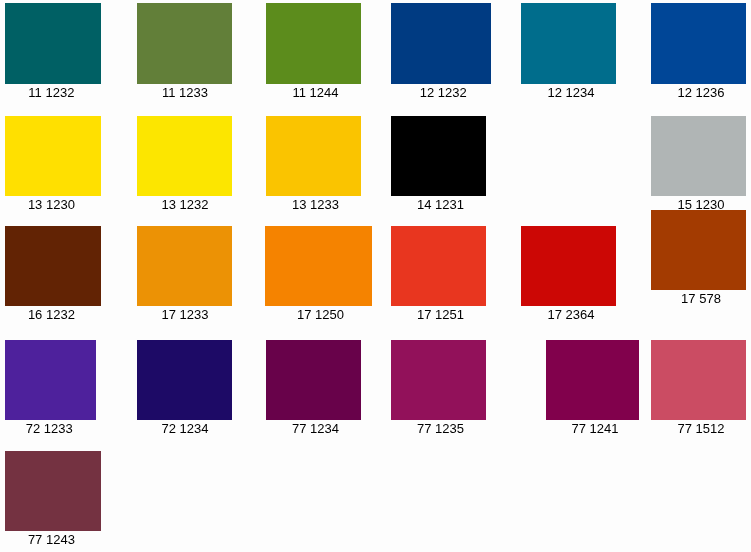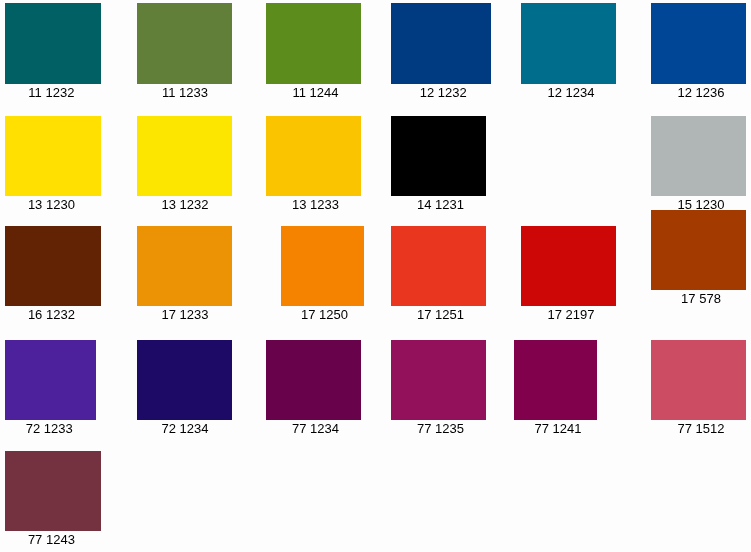--- a/index.html
+++ b/index.html
@@ -94,31 +94,31 @@
     <span class="swatch-label" style="text-indent:5px">15 1230</span>
   </div>
   <div class="swatch-cell" style="left:5.2px; top:226px; width:95.4px">
     <div class="swatch-chip" style="height: 80px; background-color: rgb(98, 35, 4);"></div>
     <span class="swatch-label" style="text-indent:-3px">16 1232</span>
   </div>
   <div class="swatch-cell" style="left:137.2px; top:226px; width:94.6px">
     <div class="swatch-chip" style="height: 80px; background-color: rgb(236, 146, 5);"></div>
     <span class="swatch-label" style="text-indent:1px">17 1233</span>
   </div>
-  <div class="swatch-cell" style="left:281px; top:226px; width:83px">
+  <div class="swatch-cell" style="left:265px; top:226px; width:107px">
     <div class="swatch-chip" style="height: 80px; background-color: rgb(245, 131, 0);"></div>
     <span class="swatch-label" style="text-indent:4px">17 1250</span>
   </div>
   <div class="swatch-cell" style="left:391.2px; top:226px; width:94.6px">
     <div class="swatch-chip" style="height: 80px; background-color: rgb(232, 54, 31);"></div>
     <span class="swatch-label" style="text-indent:4px">17 1251</span>
   </div>
   <div class="swatch-cell" style="left:521.2px; top:226px; width:94.6px">
     <div class="swatch-chip" style="height: 80px; background-color: rgb(204, 7, 5);"></div>
-    <span class="swatch-label" style="text-indent:5px">17 2197</span>
+    <span class="swatch-label" style="text-indent:5px">17 2364</span>
   </div>
   <div class="swatch-cell" style="left:651.2px; top:210px; width:94.6px">
     <div class="swatch-chip" style="height: 80px; background-color: rgb(163, 59, 1);"></div>
     <span class="swatch-label" style="text-indent:5px">17 578</span>
   </div>
   <div class="swatch-cell" style="left:5.2px; top:340px; width:91px">
     <div class="swatch-chip" style="height: 80px; background-color: rgb(78, 33, 156);"></div>
     <span class="swatch-label" style="text-indent:-3px">72 1233</span>
   </div>
   <div class="swatch-cell" style="left:137.2px; top:340px; width:94.6px">
@@ -126,21 +126,21 @@
     <span class="swatch-label" style="text-indent:1px">72 1234</span>
   </div>
   <div class="swatch-cell" style="left:266.2px; top:340px; width:94.6px">
     <div class="swatch-chip" style="height: 80px; background-color: rgb(104, 2, 74);"></div>
     <span class="swatch-label" style="text-indent:4px">77 1234</span>
   </div>
   <div class="swatch-cell" style="left:391.2px; top:340px; width:94.6px">
     <div class="swatch-chip" style="height: 80px; background-color: rgb(146, 17, 90);"></div>
     <span class="swatch-label" style="text-indent:4px">77 1235</span>
   </div>
-  <div class="swatch-cell" style="left:514px; top:340px; width:83px">
+  <div class="swatch-cell" style="left:546px; top:340px; width:93px">
     <div class="swatch-chip" style="height: 80px; background-color: rgb(129, 1, 76);"></div>
     <span class="swatch-label" style="text-indent:5px">77 1241</span>
   </div>
   <div class="swatch-cell" style="left:651.2px; top:340px; width:94.6px">
     <div class="swatch-chip" style="height: 80px; background-color: rgb(203, 76, 99);"></div>
     <span class="swatch-label" style="text-indent:5px">77 1512</span>
   </div>
   <div class="swatch-cell" style="left:5.2px; top:451px; width:95.4px">
     <div class="swatch-chip" style="height: 80px; background-color: rgb(116, 50, 65);"></div>
     <span class="swatch-label" style="text-indent:-3px">77 1243</span>

